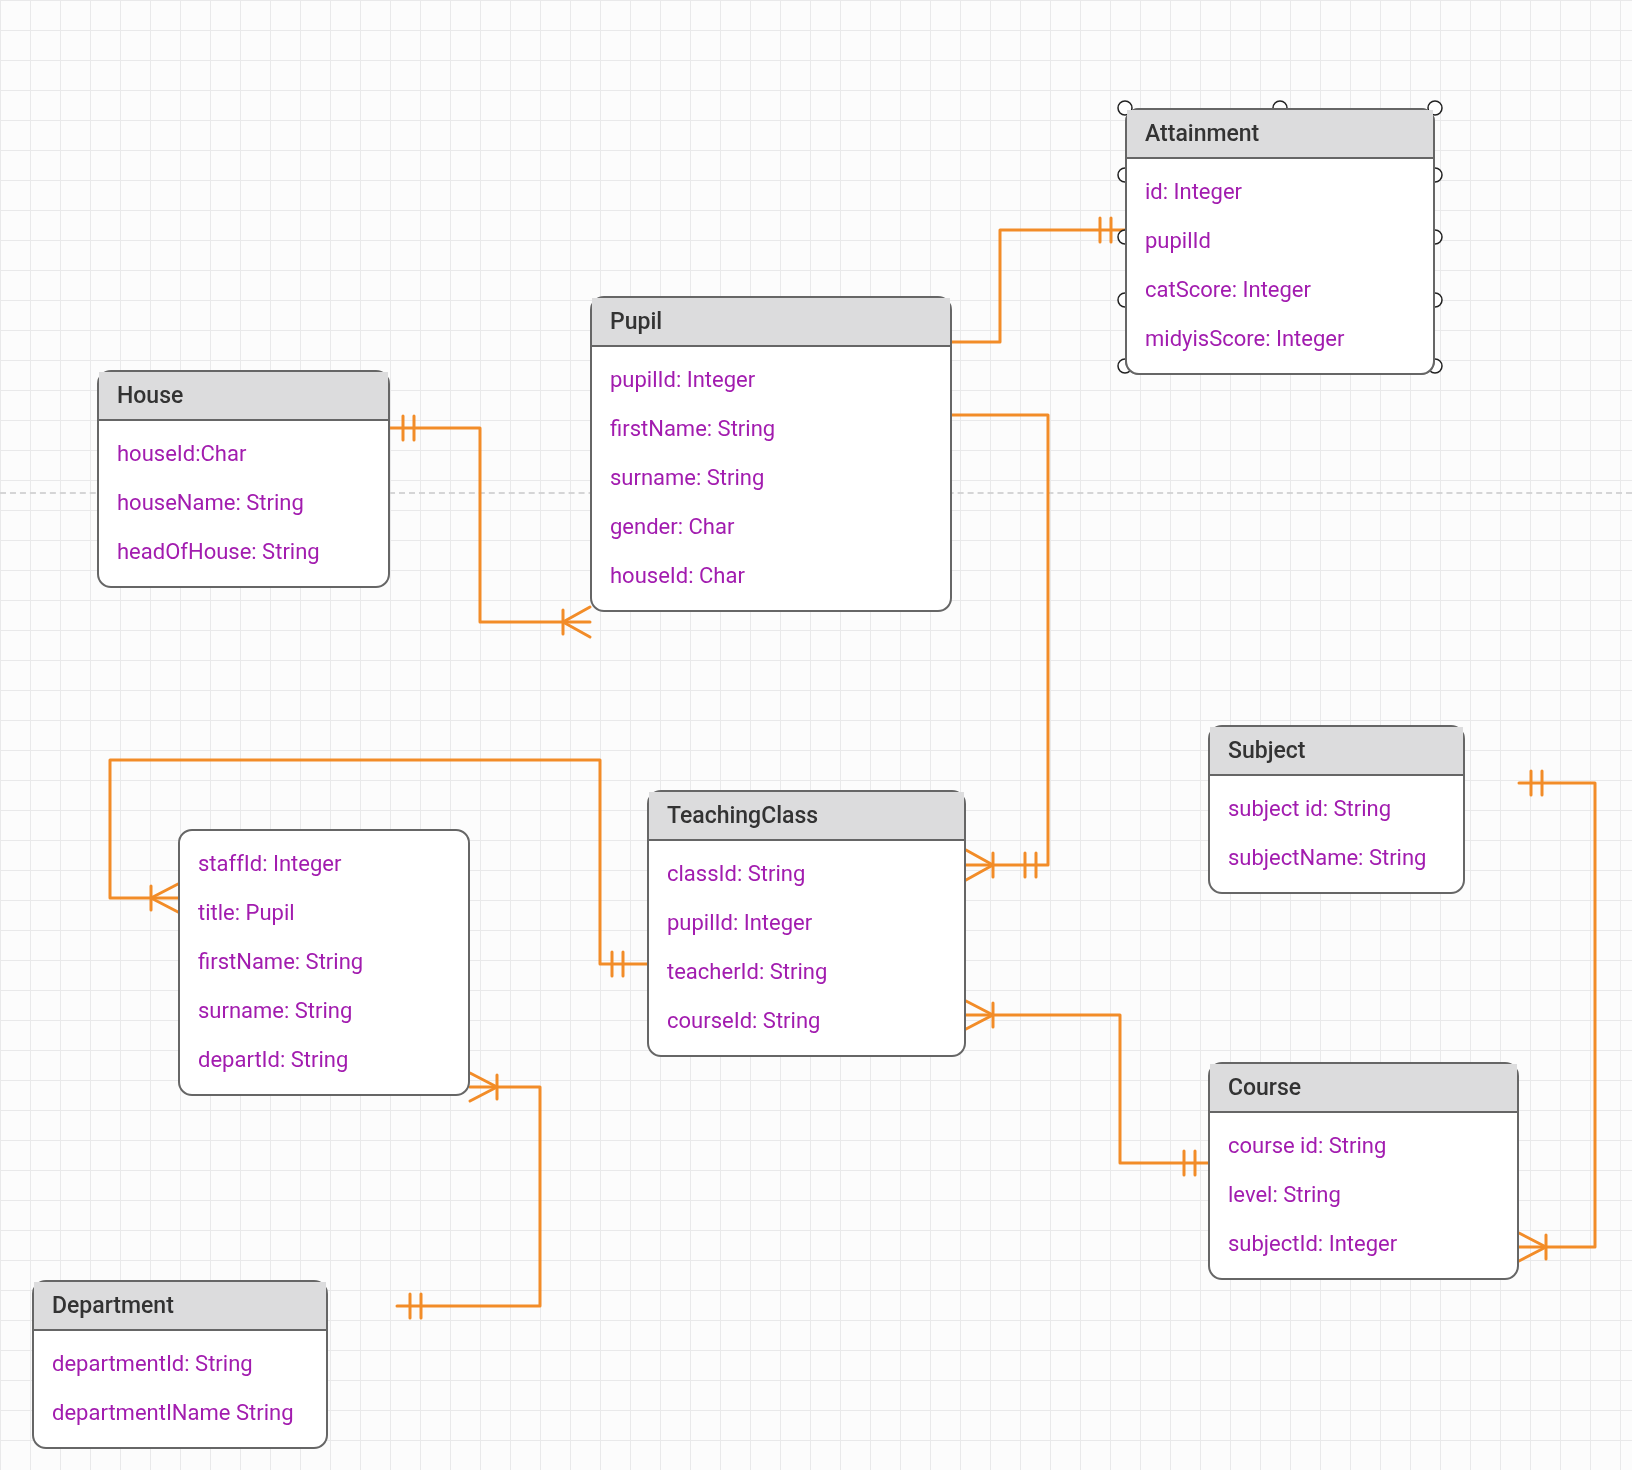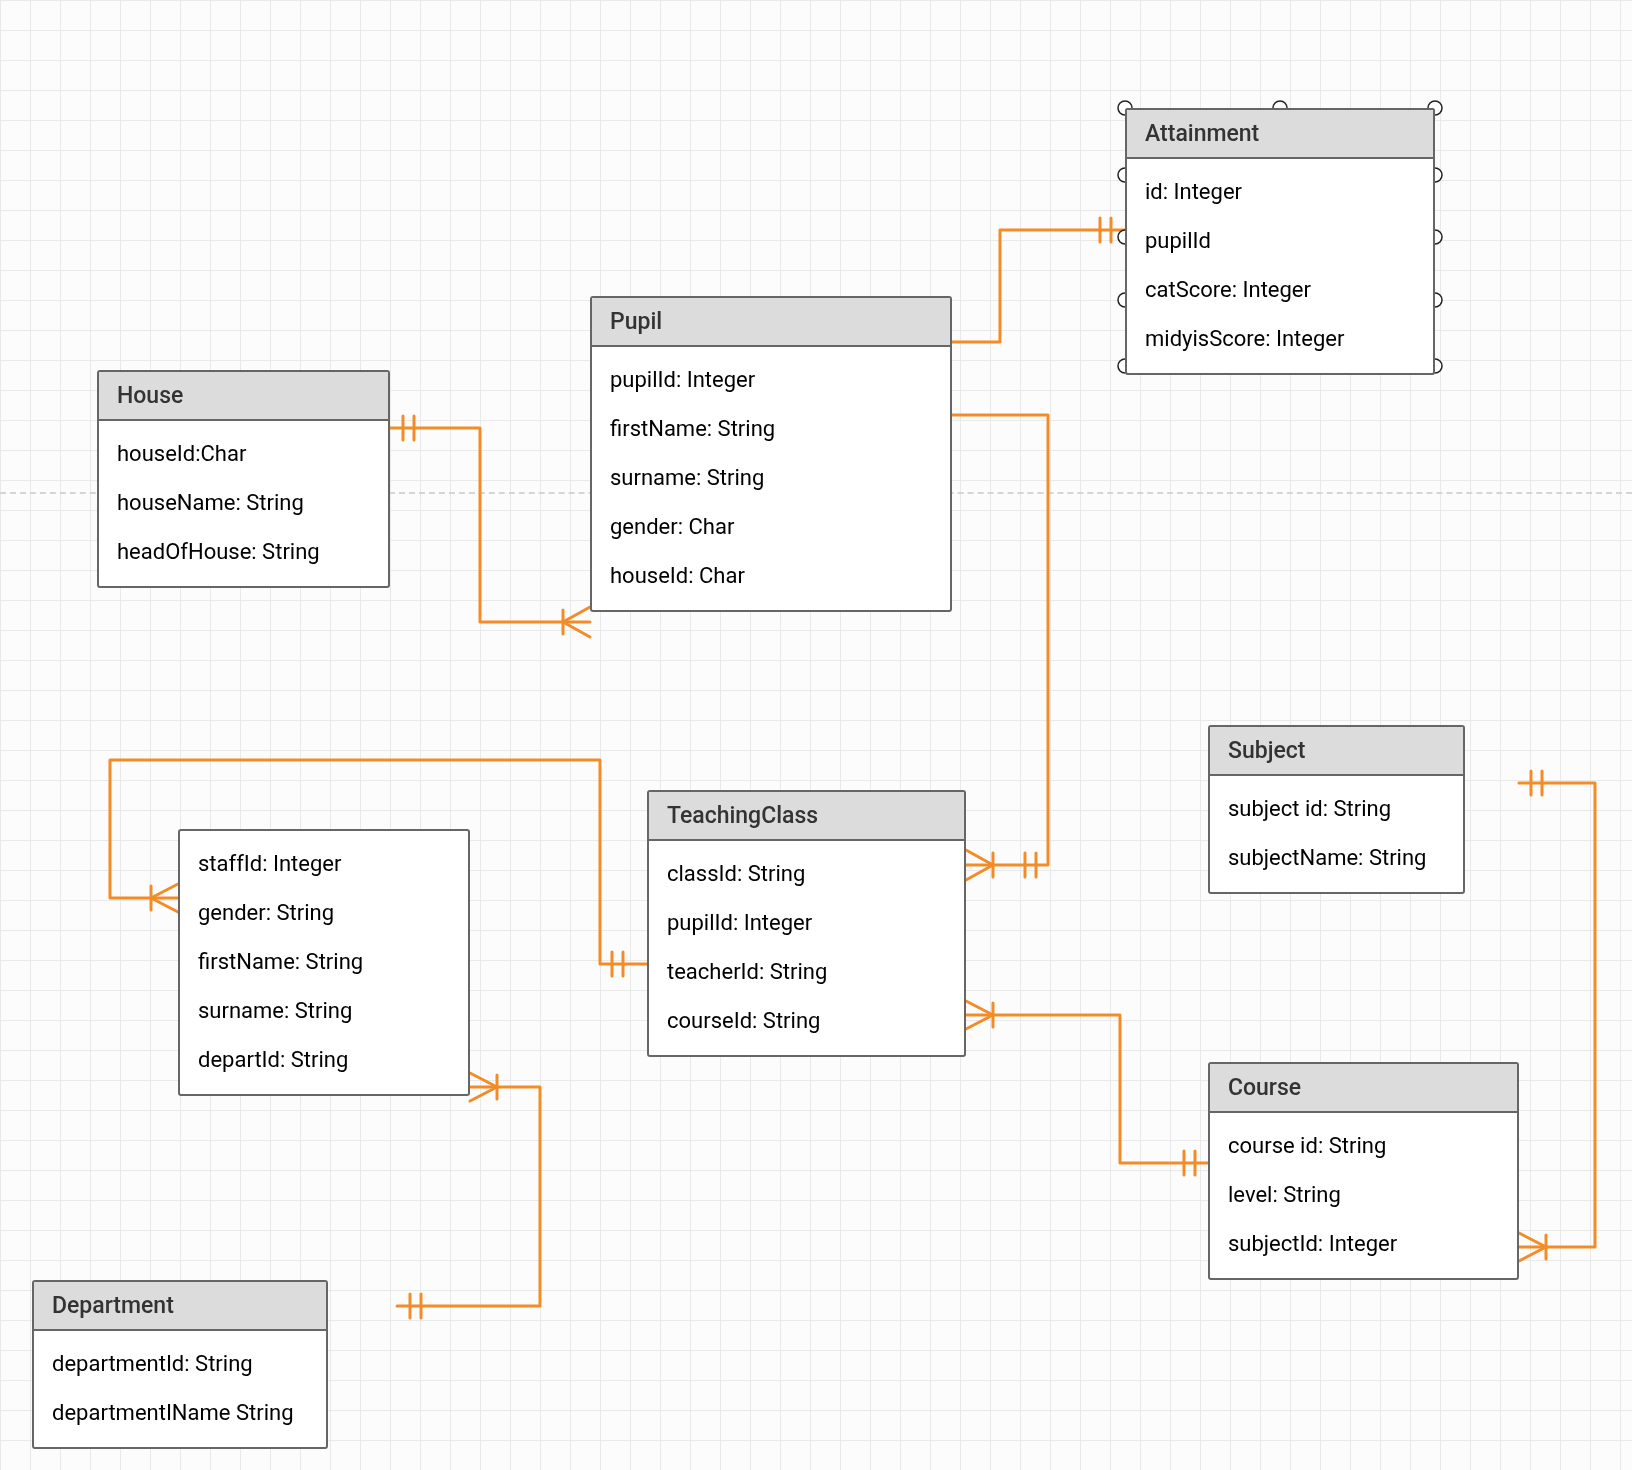--- a/index.html
+++ b/index.html
@@ -34,38 +34,38 @@
     left: 0;
     top: 0;
     width: 1632px;
     height: 1470px;
     pointer-events: none;
   }
   .entity {
     position: absolute;
     background: #fff;
     border: 2px solid #666;
-    border-radius: 3px;
+    border-radius: 14px;
     box-sizing: border-box;
   }
   .entity .hdr {
     background: #dcdcdd;
     border-bottom: 2px solid #666;
     padding: 10px 18px;
     font-size: 23px;
     font-weight: 500;
     color: #333;
   }
   .entity .attrs {
     padding: 8px 18px 10px;
   }
   .entity .attrs div {
     padding: 12px 0;
     font-size: 22px;
-    color: #000000;
+    color: #a21caf;
     white-space: nowrap;
   }
   .selected {
     filter: drop-shadow(0 0 0 #888);
   }
   .sel-handles circle {
     fill: #fff;
     stroke: #222;
     stroke-width: 1.5;
   }
@@ -189,21 +189,21 @@
       <div>classId: String</div>
       <div>pupilId: Integer</div>
       <div>teacherId: String</div>
       <div>courseId: String</div>
     </div>
   </div>
 
   <div class="entity" style="left:178px; top:829px; width:292px;">
     <div class="attrs">
       <div>staffId: Integer</div>
-      <div>gender: String</div>
+      <div>title: Pupil</div>
       <div>firstName: String</div>
       <div>surname: String</div>
       <div>departId: String</div>
     </div>
   </div>
 
   <div class="entity" style="left:32px; top:1280px; width:296px;">
     <div class="hdr"><span>Department</span></div>
     <div class="attrs">
       <div>departmentId: String</div>

